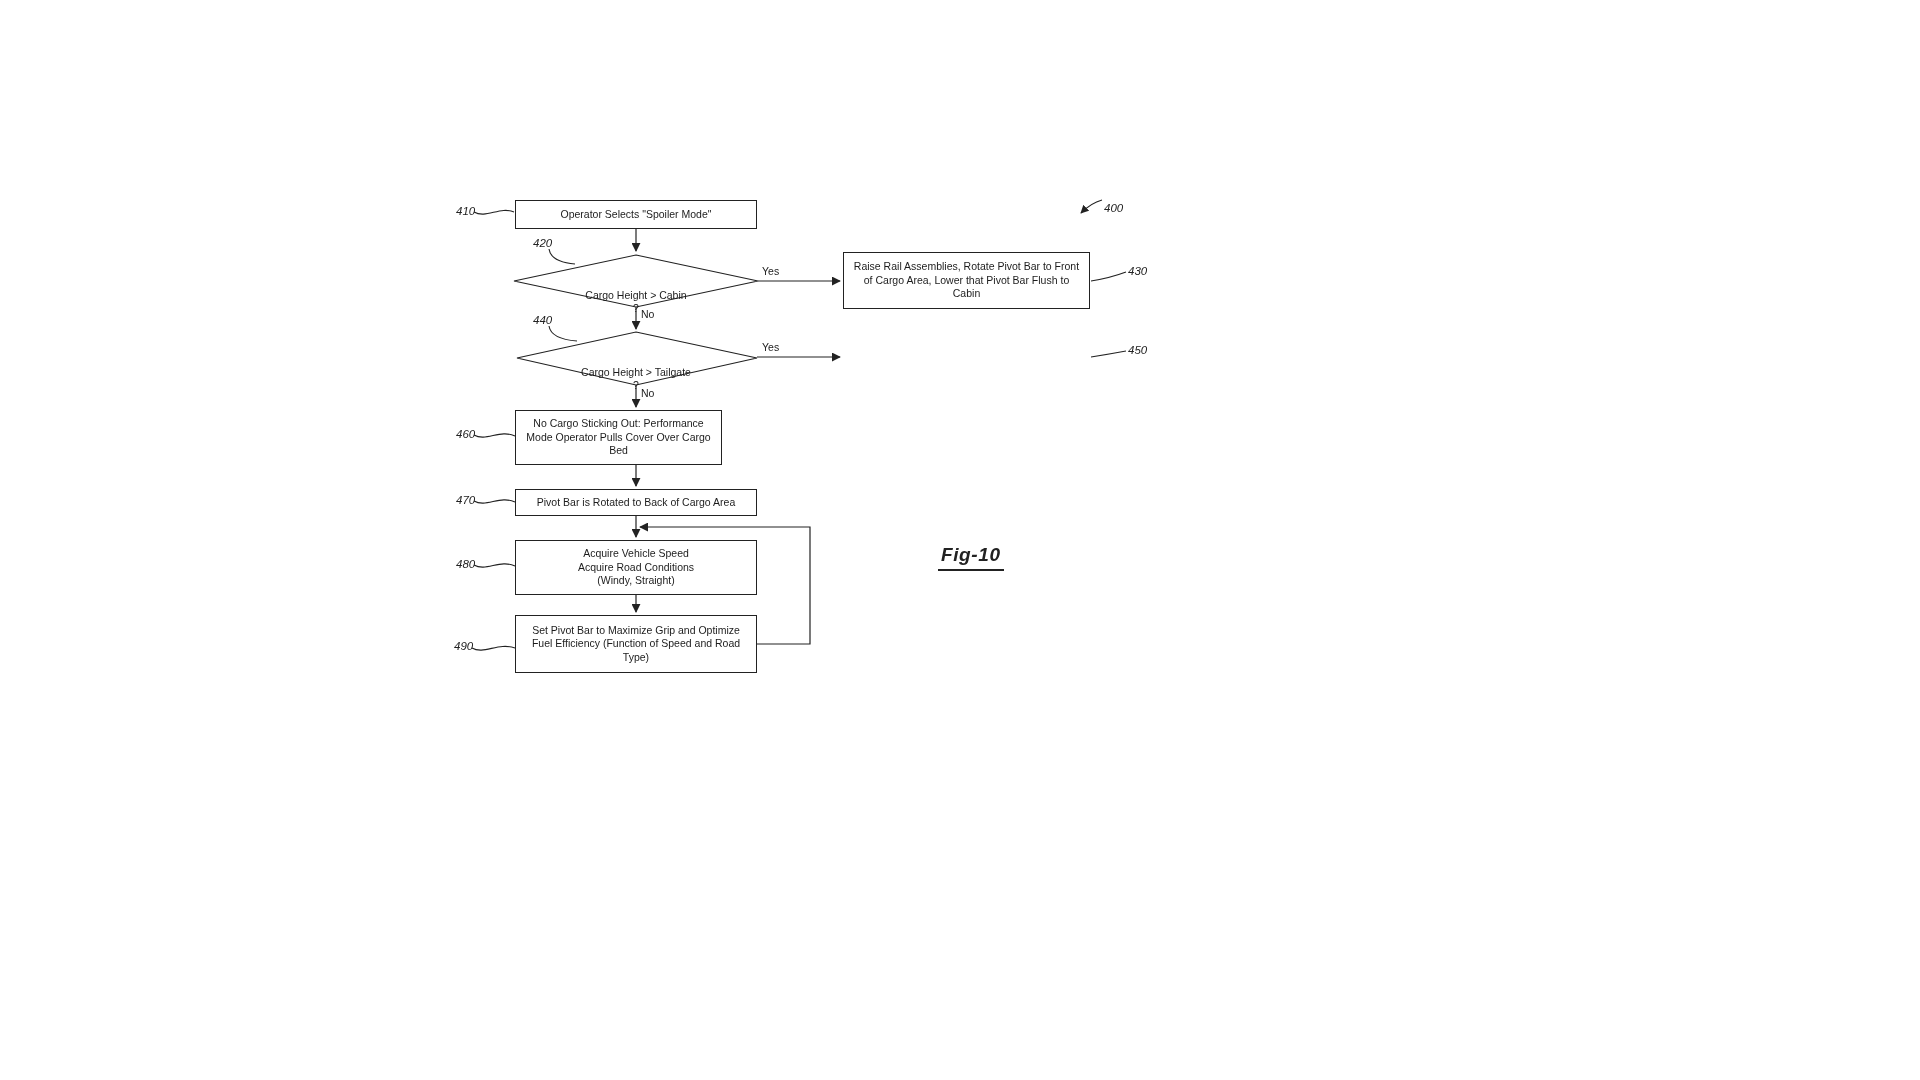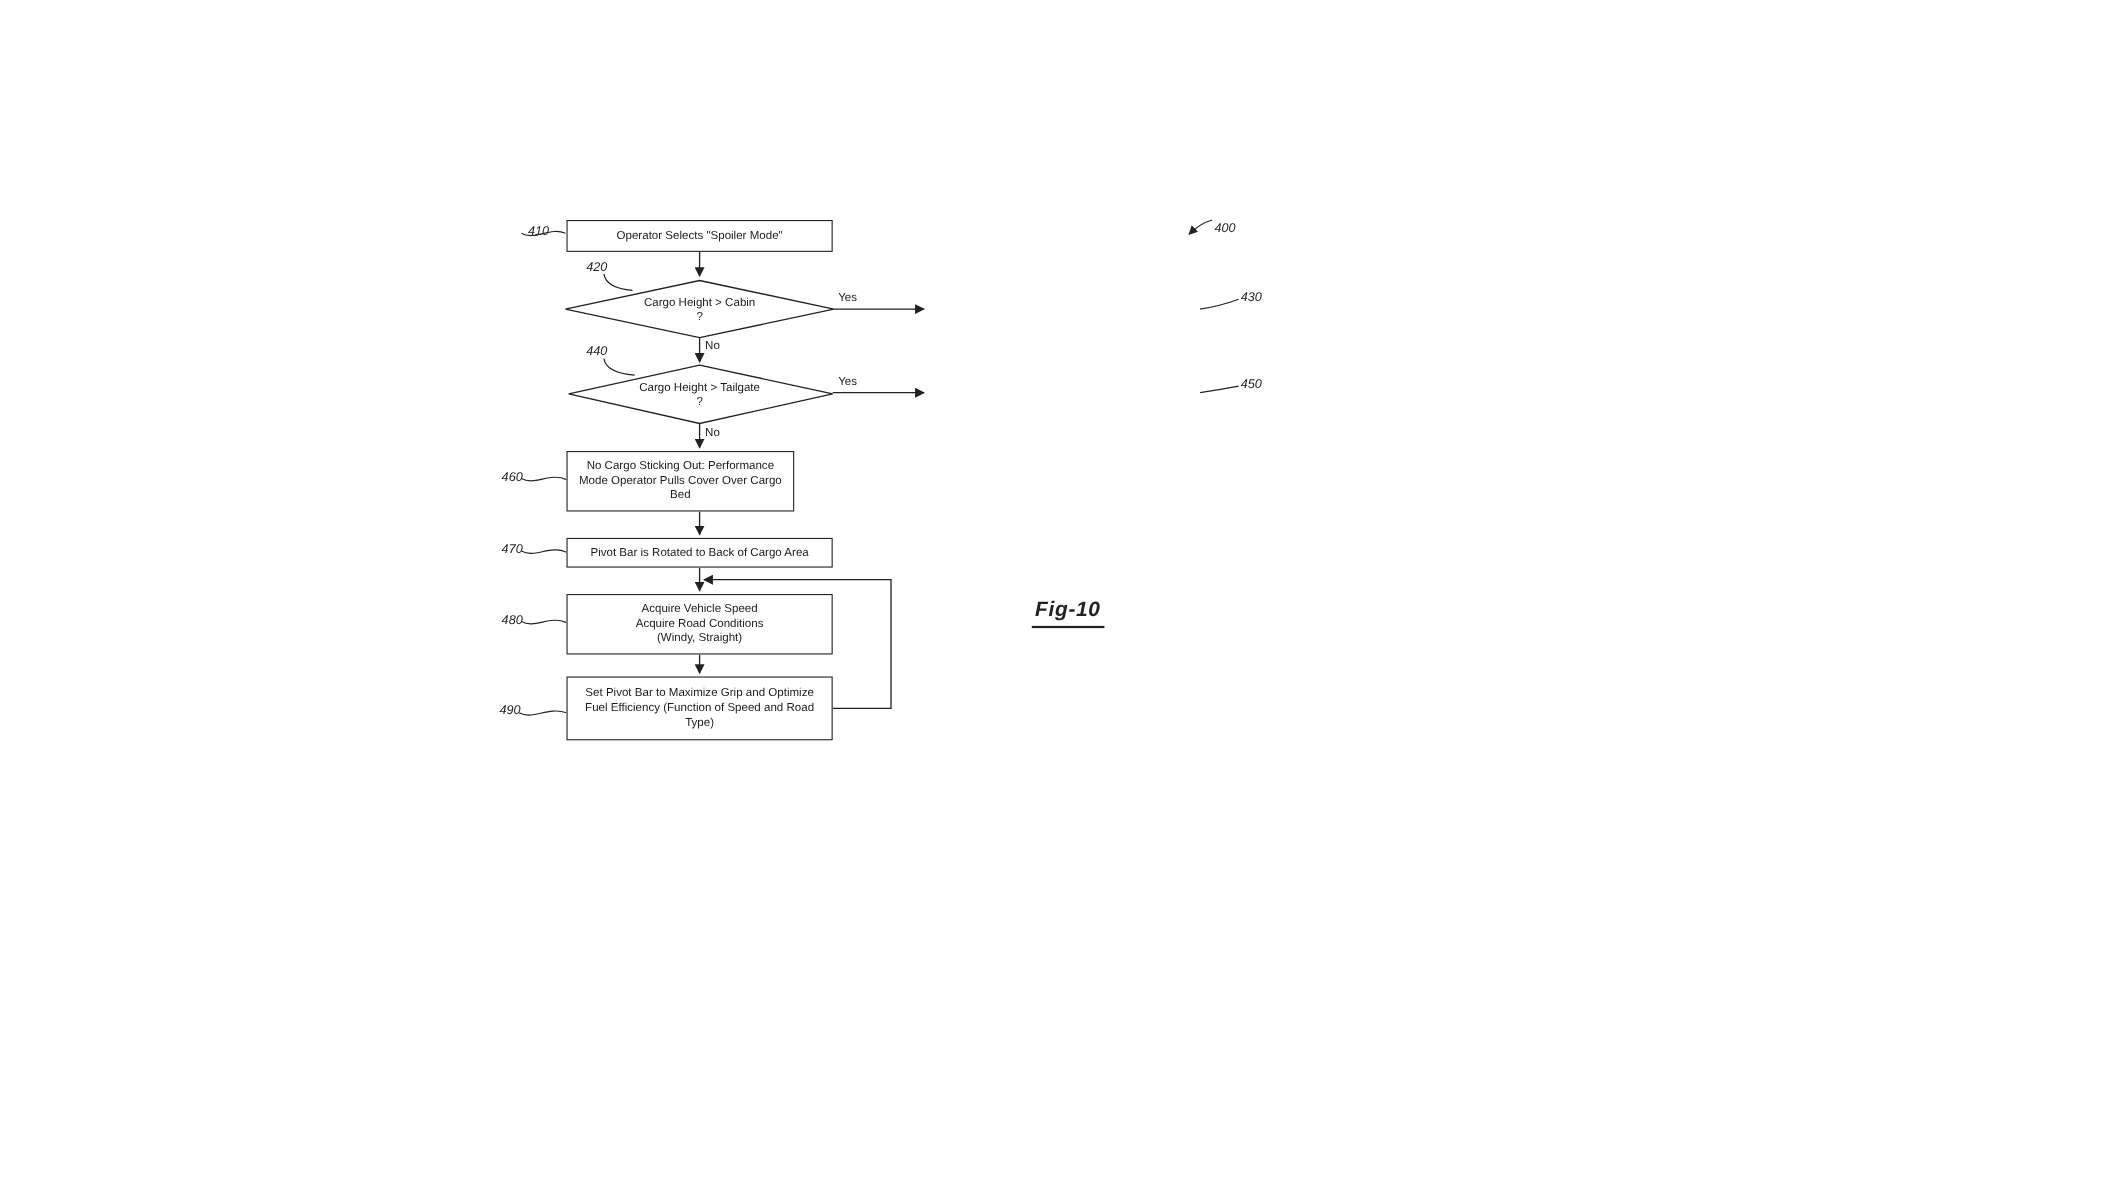--- a/index.html
+++ b/index.html
@@ -8,21 +8,21 @@
     position:relative; width:1920px; height:1080px; background:#ffffff;
     overflow:hidden; font-family:"Liberation Sans", sans-serif; color:#1c1c1c;
   }
   .page svg { position:absolute; left:0; top:0; }
   .node {
     position:absolute; display:flex; align-items:center; justify-content:center;
     text-align:center; border:1.2px solid #222; background:#fff;
     font-size:10.5px; line-height:1.3; padding:2px 8px;
   }
   .dtext {
-    position:absolute; text-align:center; font-size:10.5px; line-height:1.2;
+    position:absolute; text-align:center; font-size:10.5px; line-height:1.2;margin-top:20px;
   }
   .ref { position:absolute; font-size:11.5px; font-style:italic; color:#222; }
   .edge { position:absolute; font-size:10.5px; color:#222; }
   .fig {
     position:absolute; left:938px; top:544px; font-size:19px; font-weight:bold;
     font-style:italic; border-bottom:2.2px solid #222; padding:0 3px 3px;
     letter-spacing:0.6px; color:#222;
   }
 </style>
 </head>
@@ -65,20 +65,23 @@
       <path d="M 474,565 C 486,572 500,559 515,566"></path>
       <path d="M 472,648 C 484,655 498,642 515,648"></path>
       <path d="M 1102,200 Q 1091,203 1081,213" marker-end="url(#arrow)"></path>
     </g>
   </svg>
 
   <div class="node" style="left:515px; top:200px; width:242px; height:29px;">
     <span>Operator Selects "Spoiler Mode"</span>
   </div>
 
+  <div class="node" style="left:843px; top:252px; width:247px; height:57px;">
+    <span>Raise Rail Assemblies, Rotate Pivot Bar to Front of Cargo Area, Lower that Pivot Bar Flush to Cabin</span>
+  </div>
 
 
   <div class="node" style="left:515px; top:410px; width:207px; height:55px;">
     <span>No Cargo Sticking Out:  Performance Mode Operator Pulls Cover Over Cargo Bed</span>
   </div>
 
   <div class="node" style="left:515px; top:489px; width:242px; height:27px;">
     <span>Pivot Bar is Rotated to Back of Cargo Area</span>
   </div>
 
@@ -100,21 +103,21 @@
   <div class="dtext" style="left:546px; top:346px; width:180px;">
     <div>Cargo Height &gt; Tailgate</div>
     <div>?</div>
   </div>
 
   <div class="edge" style="left:762px; top:265px;">Yes</div>
   <div class="edge" style="left:641px; top:308px;">No</div>
   <div class="edge" style="left:762px; top:341px;">Yes</div>
   <div class="edge" style="left:641px; top:387px;">No</div>
 
-  <div class="ref" style="left:456px; top:205px;margin-left:24px;">410</div>
+  <div class="ref" style="left:456px; top:205px;">410</div>
   <div class="ref" style="left:533px; top:237px;">420</div>
   <div class="ref" style="left:1128px; top:265px;">430</div>
   <div class="ref" style="left:533px; top:314px;">440</div>
   <div class="ref" style="left:1128px; top:344px;">450</div>
   <div class="ref" style="left:456px; top:428px;">460</div>
   <div class="ref" style="left:456px; top:494px;">470</div>
   <div class="ref" style="left:456px; top:558px;">480</div>
   <div class="ref" style="left:454px; top:640px;">490</div>
   <div class="ref" style="left:1104px; top:190px;margin-top:12px;">400</div>
 

